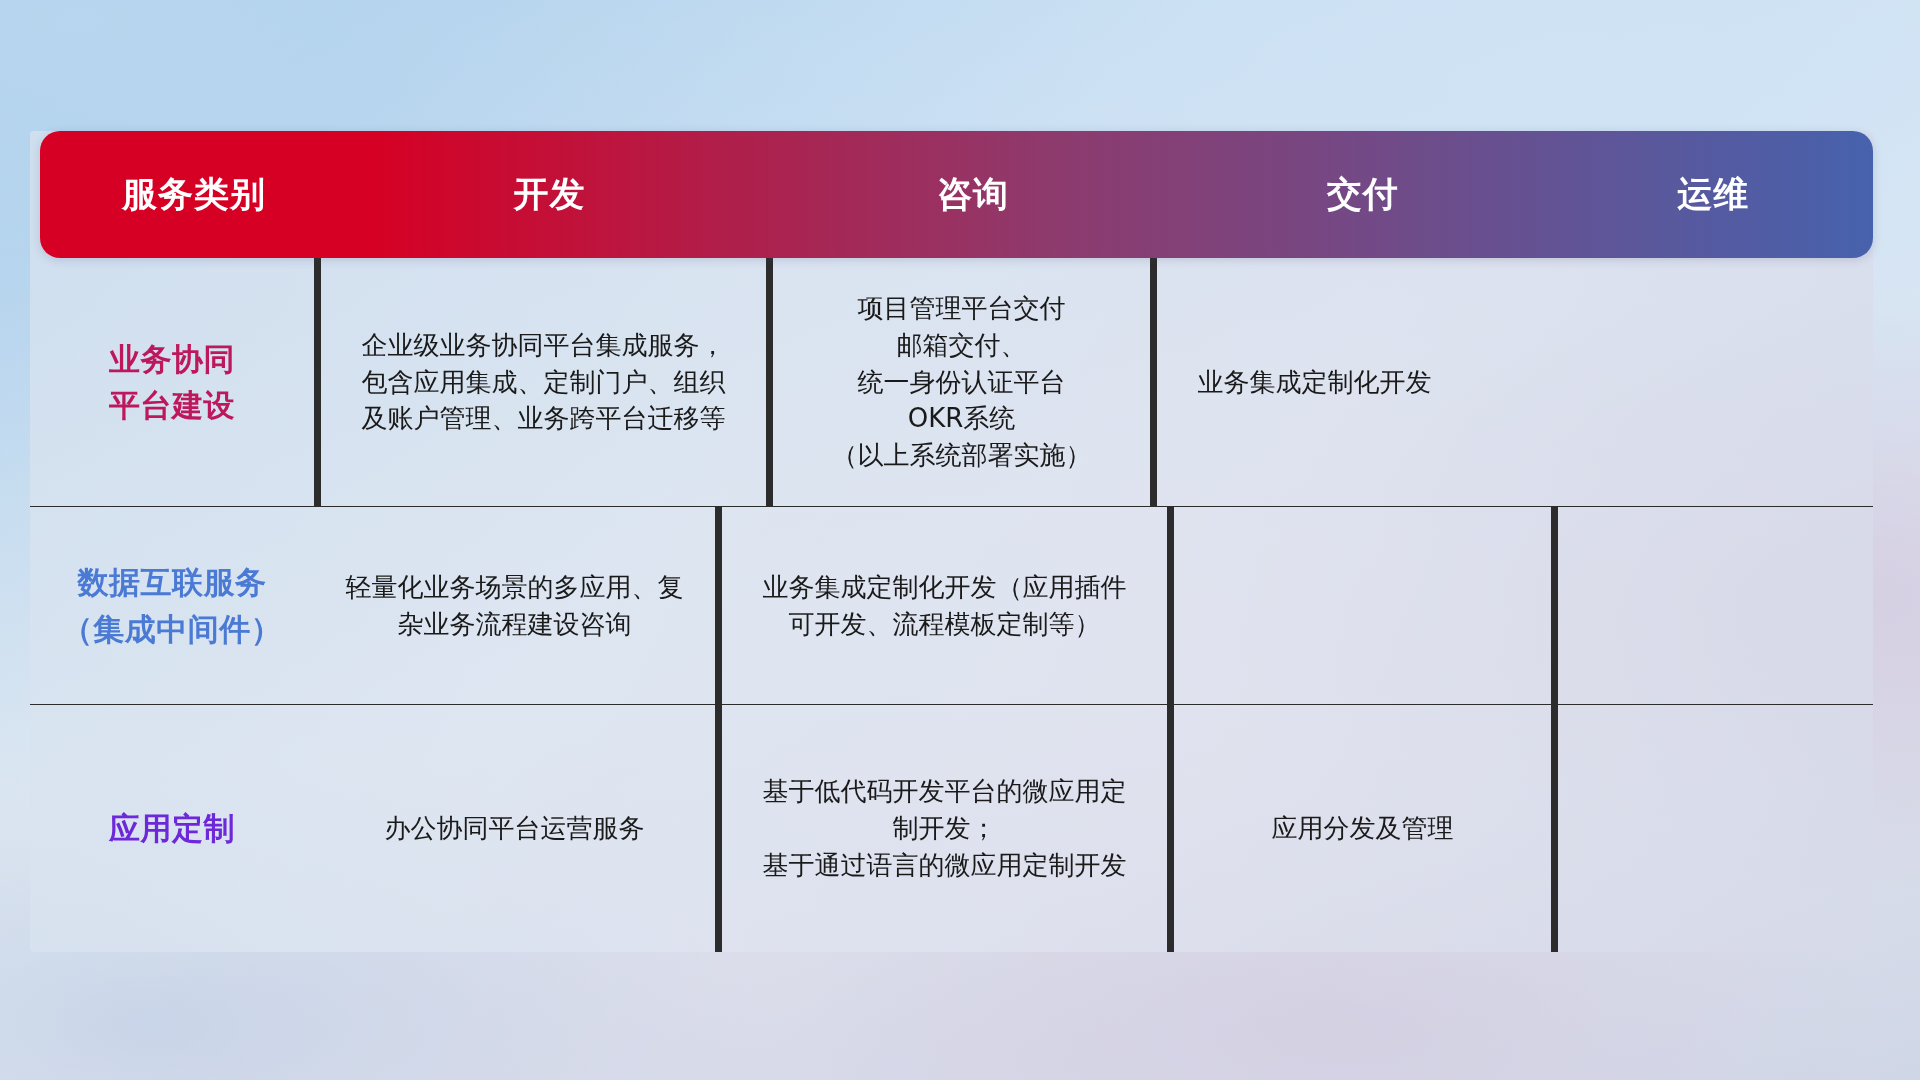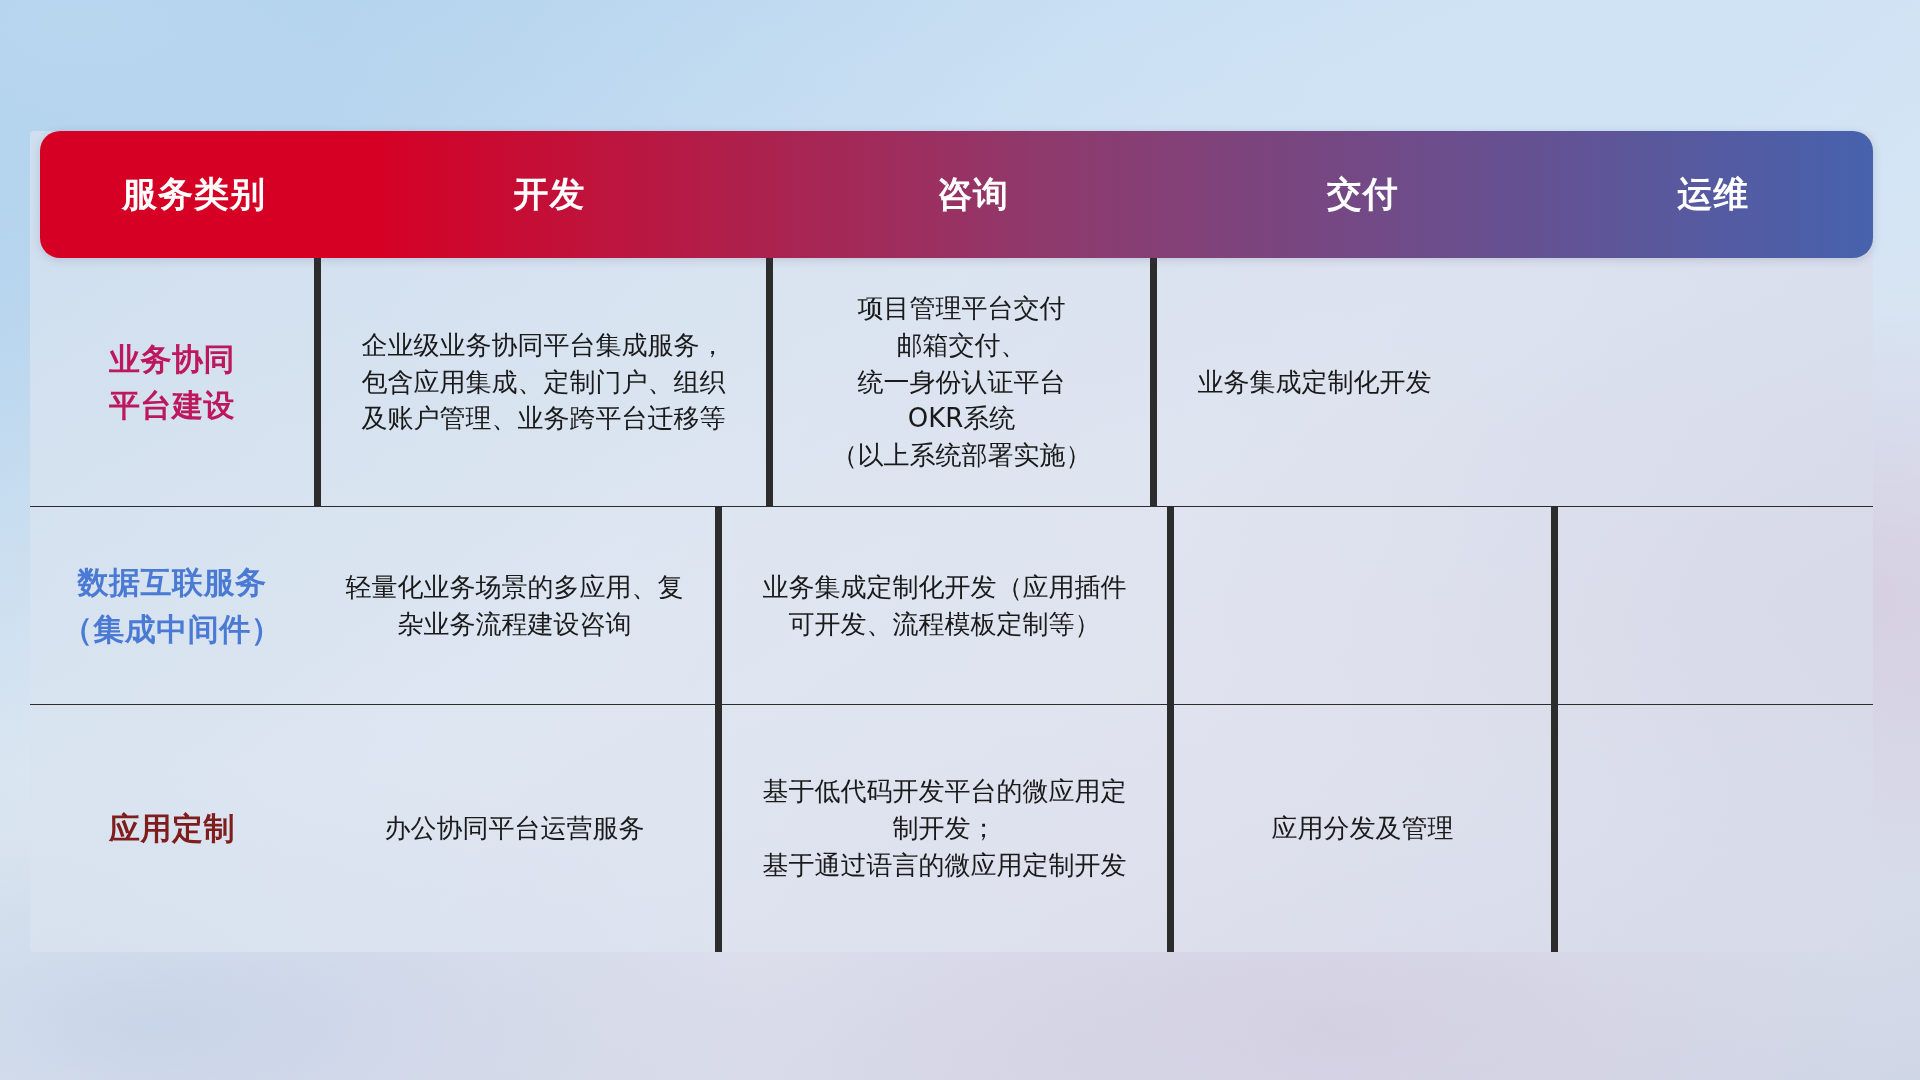--- a/index.html
+++ b/index.html
@@ -179,21 +179,21 @@
 （集成中间件）</div>
       <div class="cell col-1">轻量化业务场景的多应用、复
 杂业务流程建设咨询</div>
       <div class="cell col-2 sep-left" style="border-left-color: rgb(44, 44, 44); padding-left: 14px;">业务集成定制化开发（应用插件
 可开发、流程模板定制等）</div>
       <div class="cell col-3 sep-left" style="border-left-color: rgb(44, 44, 44);"></div>
       <div class="cell col-4 sep-left" style="border-left-color: rgb(44, 44, 44);"></div>
     </div>
 
     <div class="row row-2" style="border-bottom-color: rgb(44, 44, 44);">
-      <div class="cell col-0 cat" style="color: #7f1d1d;">应用定制</div>
+      <div class="cell col-0 cat" style="color: #6d28d9;">应用定制</div>
       <div class="cell col-1">办公协同平台运营服务</div>
       <div class="cell col-2 sep-left" style="border-left-color: rgb(44, 44, 44);">基于低代码开发平台的微应用定
 制开发；
 基于通过语言的微应用定制开发</div>
       <div class="cell col-3 sep-left" style="border-left-color: rgb(44, 44, 44);">应用分发及管理</div>
       <div class="cell col-4 sep-left" style="border-left-color: rgb(44, 44, 44);"></div>
     </div>
 
   </div>
 </div>

